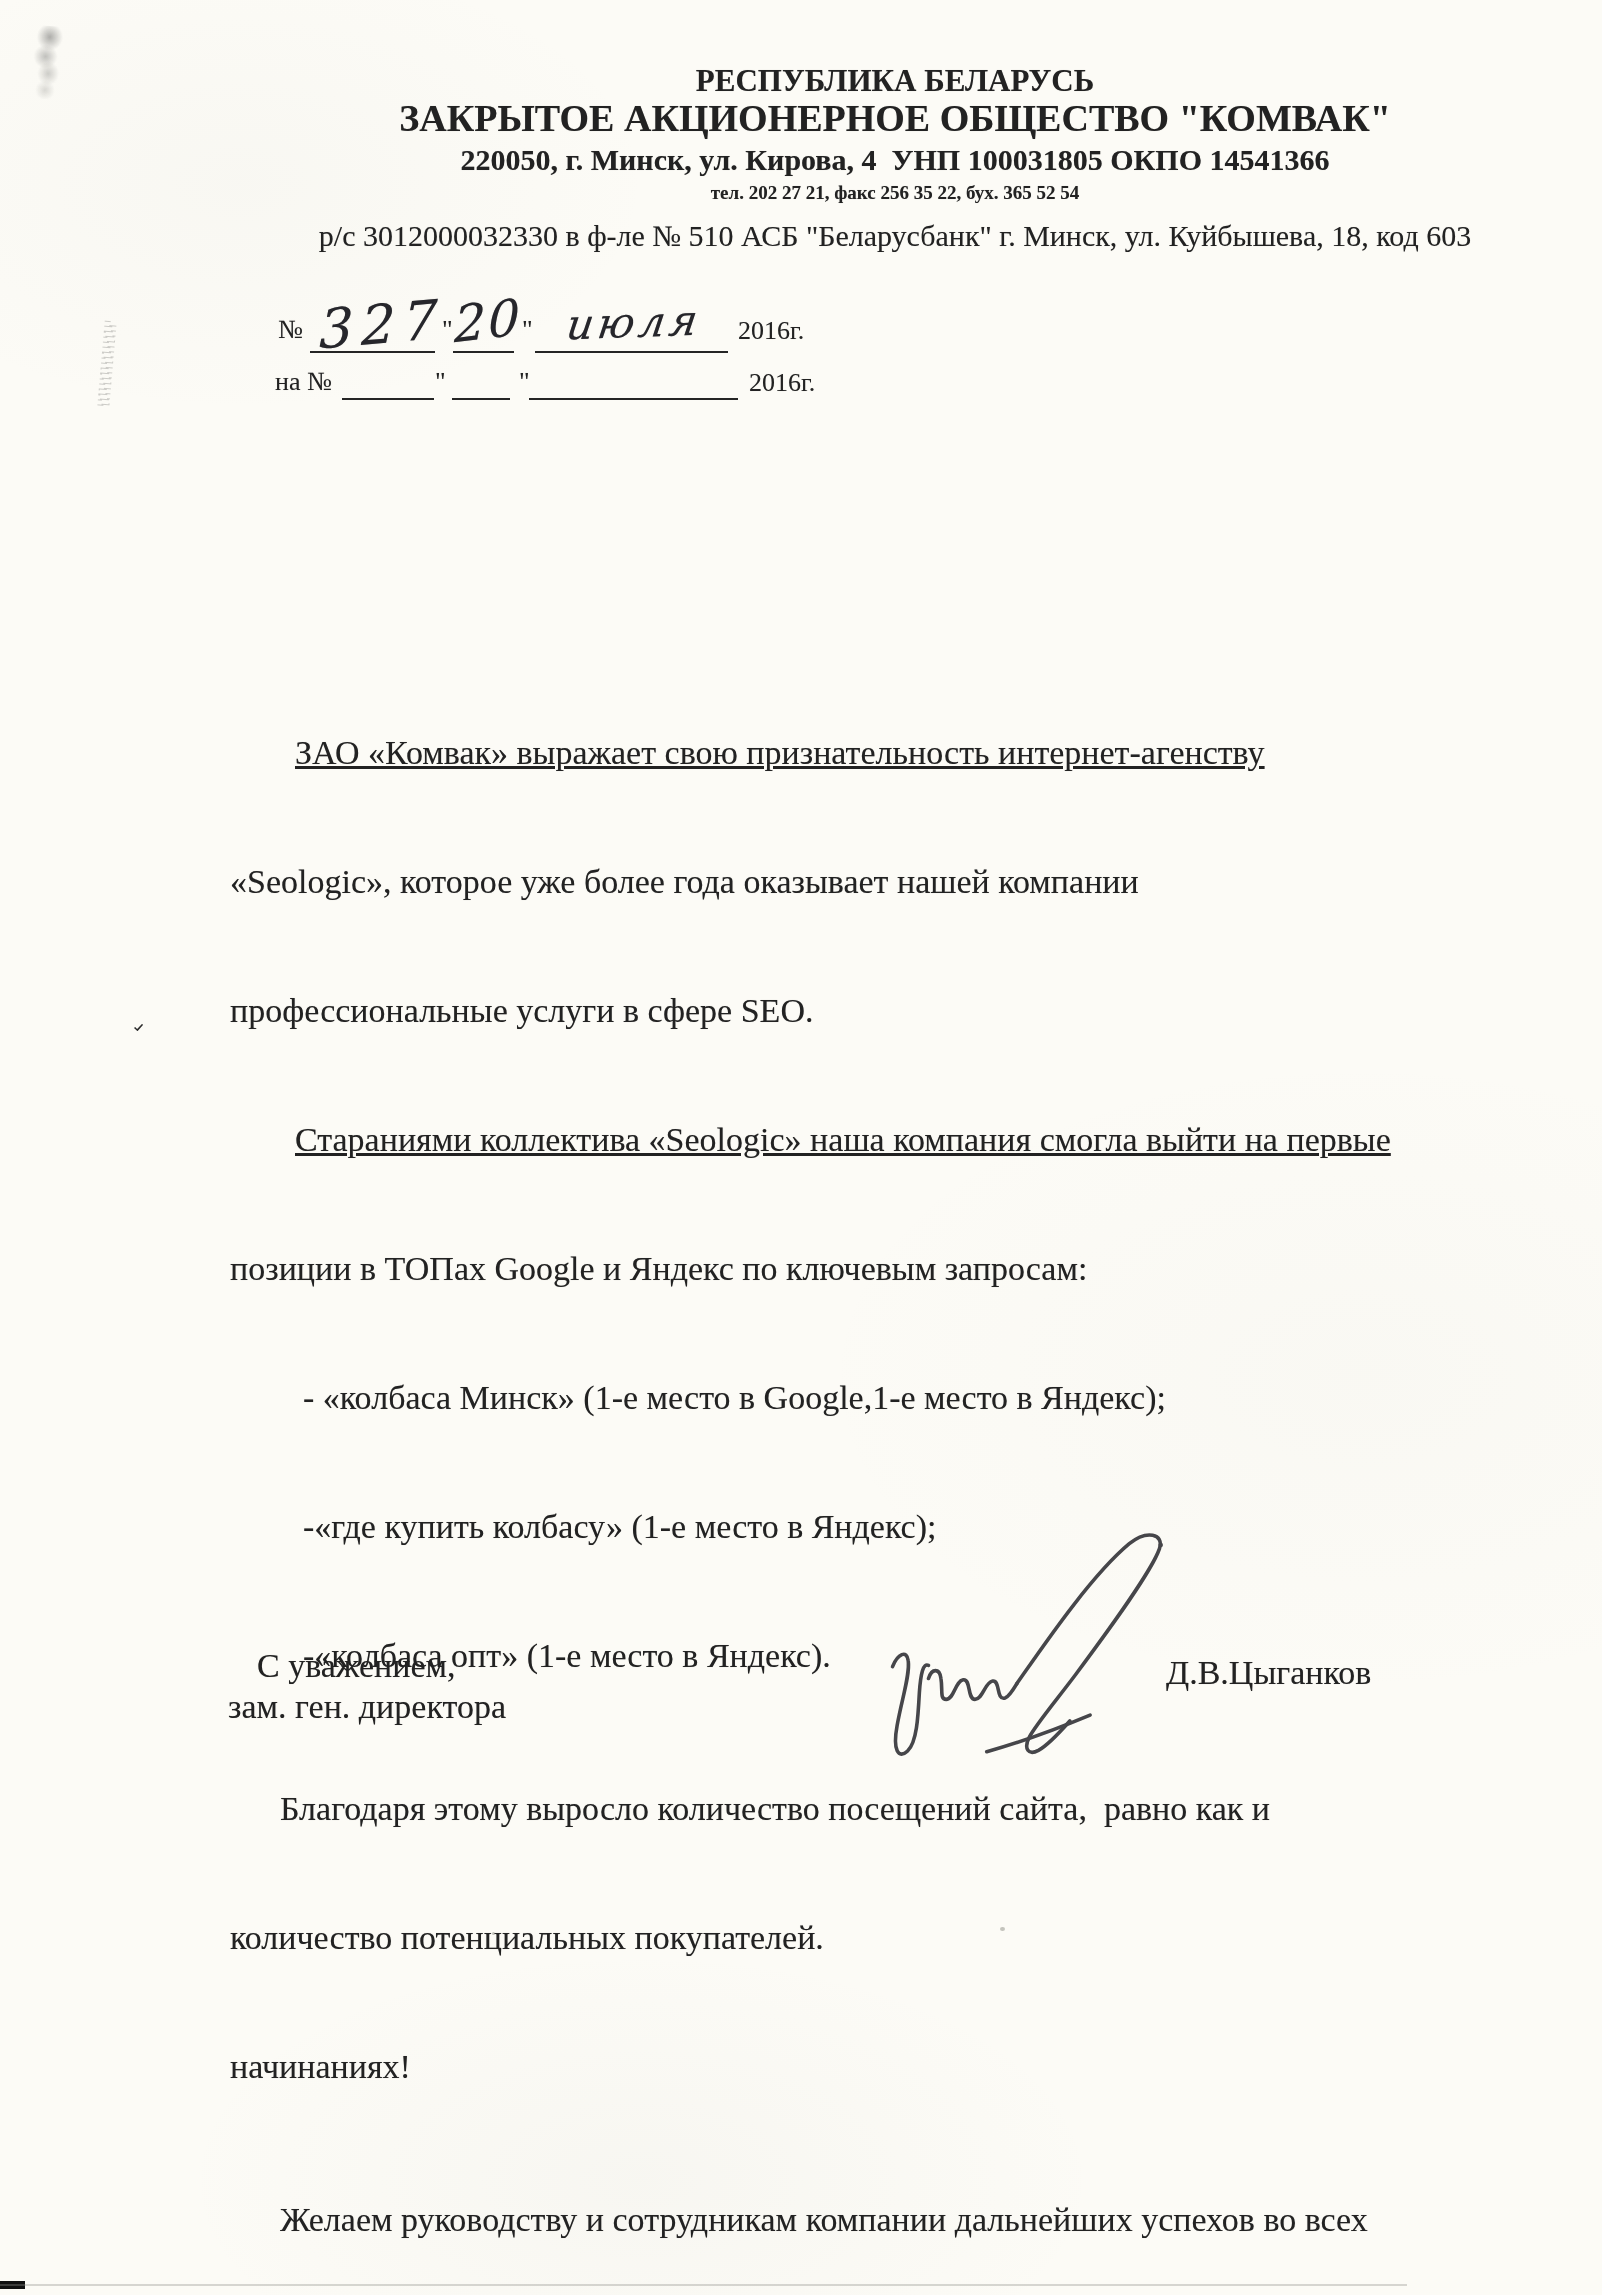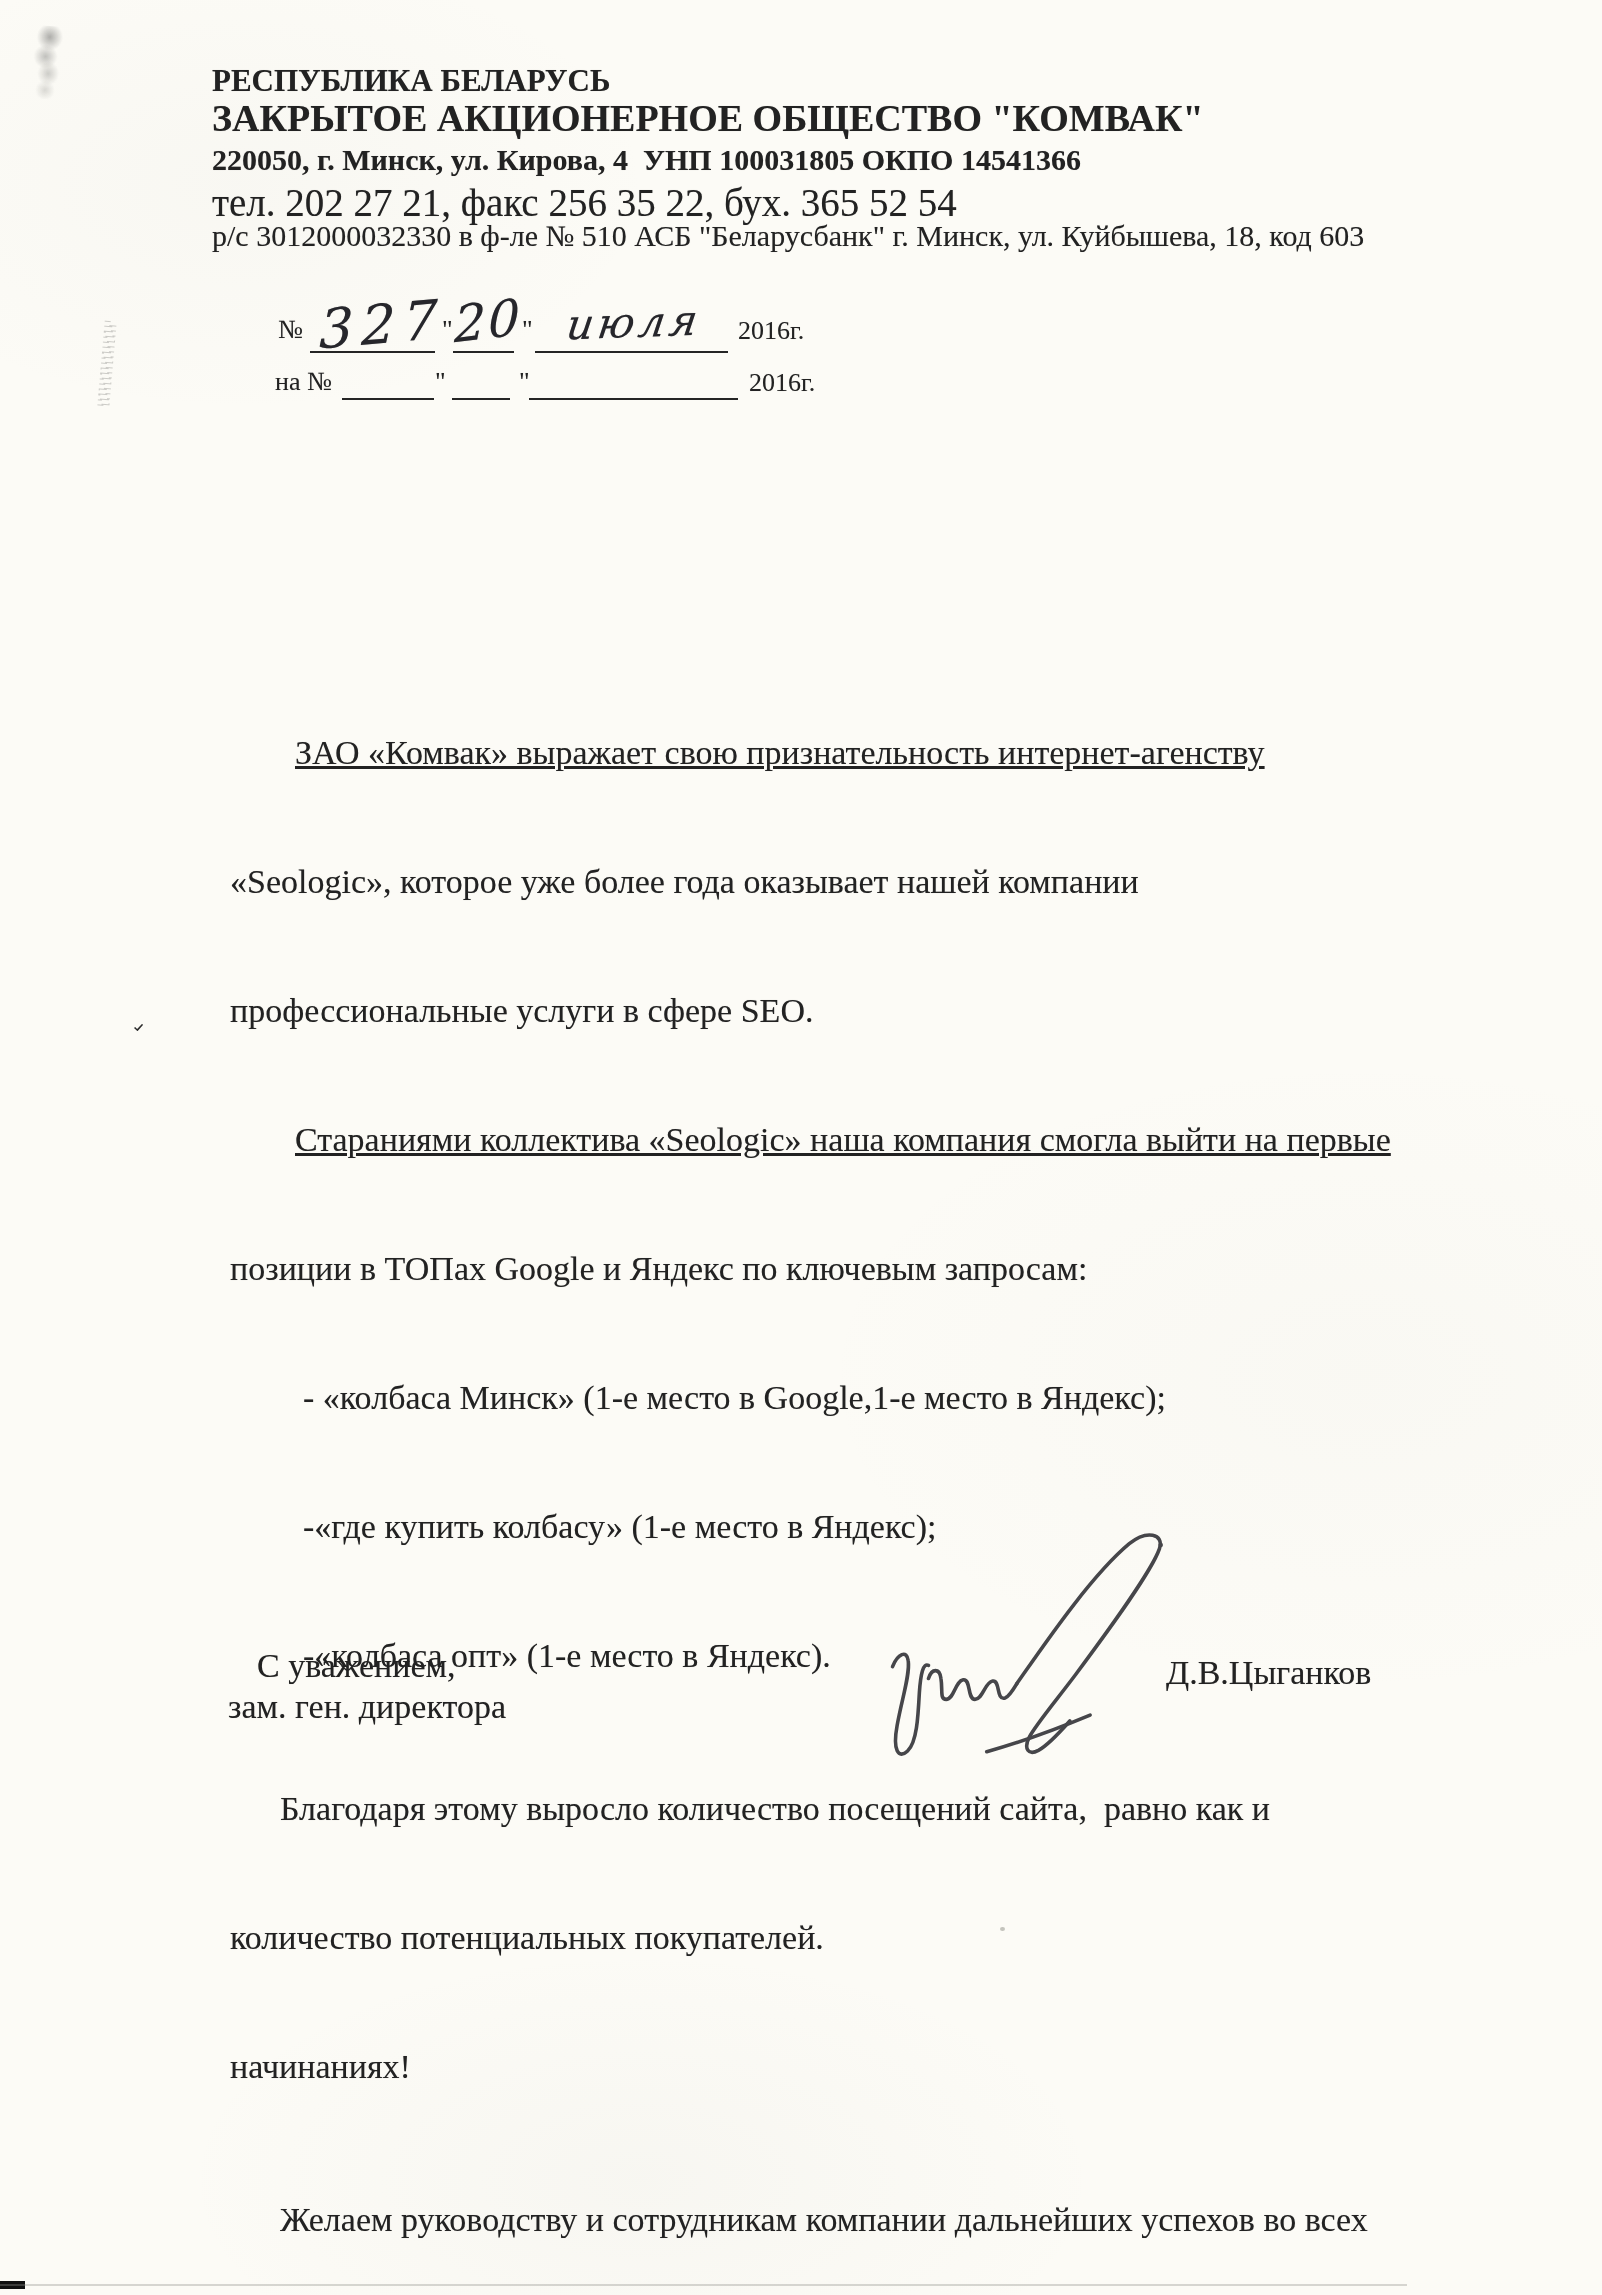--- a/index.html
+++ b/index.html
@@ -8,26 +8,26 @@
     width:1603px;height:2295px;
     background:#fcfbf6;
     background-image:
       radial-gradient(ellipse 589px 327px at 15% 8%, rgba(180,180,170,.05), transparent 70%),
       radial-gradient(ellipse 785px 458px at 85% 60%, rgba(180,180,170,.04), transparent 70%),
       radial-gradient(ellipse 655px 327px at 40% 95%, rgba(160,160,150,.05), transparent 70%);
     overflow:hidden;
     font-family:"Liberation Serif","DejaVu Serif",serif;
     color:#222;
   }
-  .hline{position:absolute;left:212px;width:1390px;text-align:left;line-height:1;white-space:pre;
+  .hline{position:absolute;left:200px;width:1390px;text-align:center;line-height:1;white-space:pre;
          text-shadow:0 0 0.7px rgba(40,40,40,.35);}
   .h-country{top:65px;font-size:31px;font-weight:bold;}
   .h-company{top:99px;font-size:38px;font-weight:bold;}
   .h-address{top:145px;font-size:30px;font-weight:bold;}
-  .h-phone{top:183px;font-size:39px;font-weight:normal;}
+  .h-phone{top:183px;font-size:19px;font-weight:bold;}
   .h-bank{top:221px;font-size:30px;font-weight:normal;}
 
   .ref{position:absolute;font-size:26px;line-height:1;white-space:pre;text-shadow:0 0 0.7px rgba(40,40,40,.3);}
   .rule{position:absolute;height:0;border-bottom:2px solid #252525;}
 
   .hw{position:absolute;font-family:"DejaVu Serif",serif;font-style:italic;color:#26262b;line-height:1;
       text-shadow:0 0 0.7px rgba(40,40,45,.4);}
   .hw-number{left:319px;top:298px;font-size:54px;letter-spacing:7.9px;transform:rotate(-5deg) skewX(-6deg);}
   .hw-day{left:454px;top:296px;font-size:50px;letter-spacing:2.6px;transform:rotate(-7deg) skewX(-8deg);}
   .hw-month{left:567px;top:302px;font-size:42px;letter-spacing:3.9px;transform:rotate(-2deg) skewX(-10deg);}

